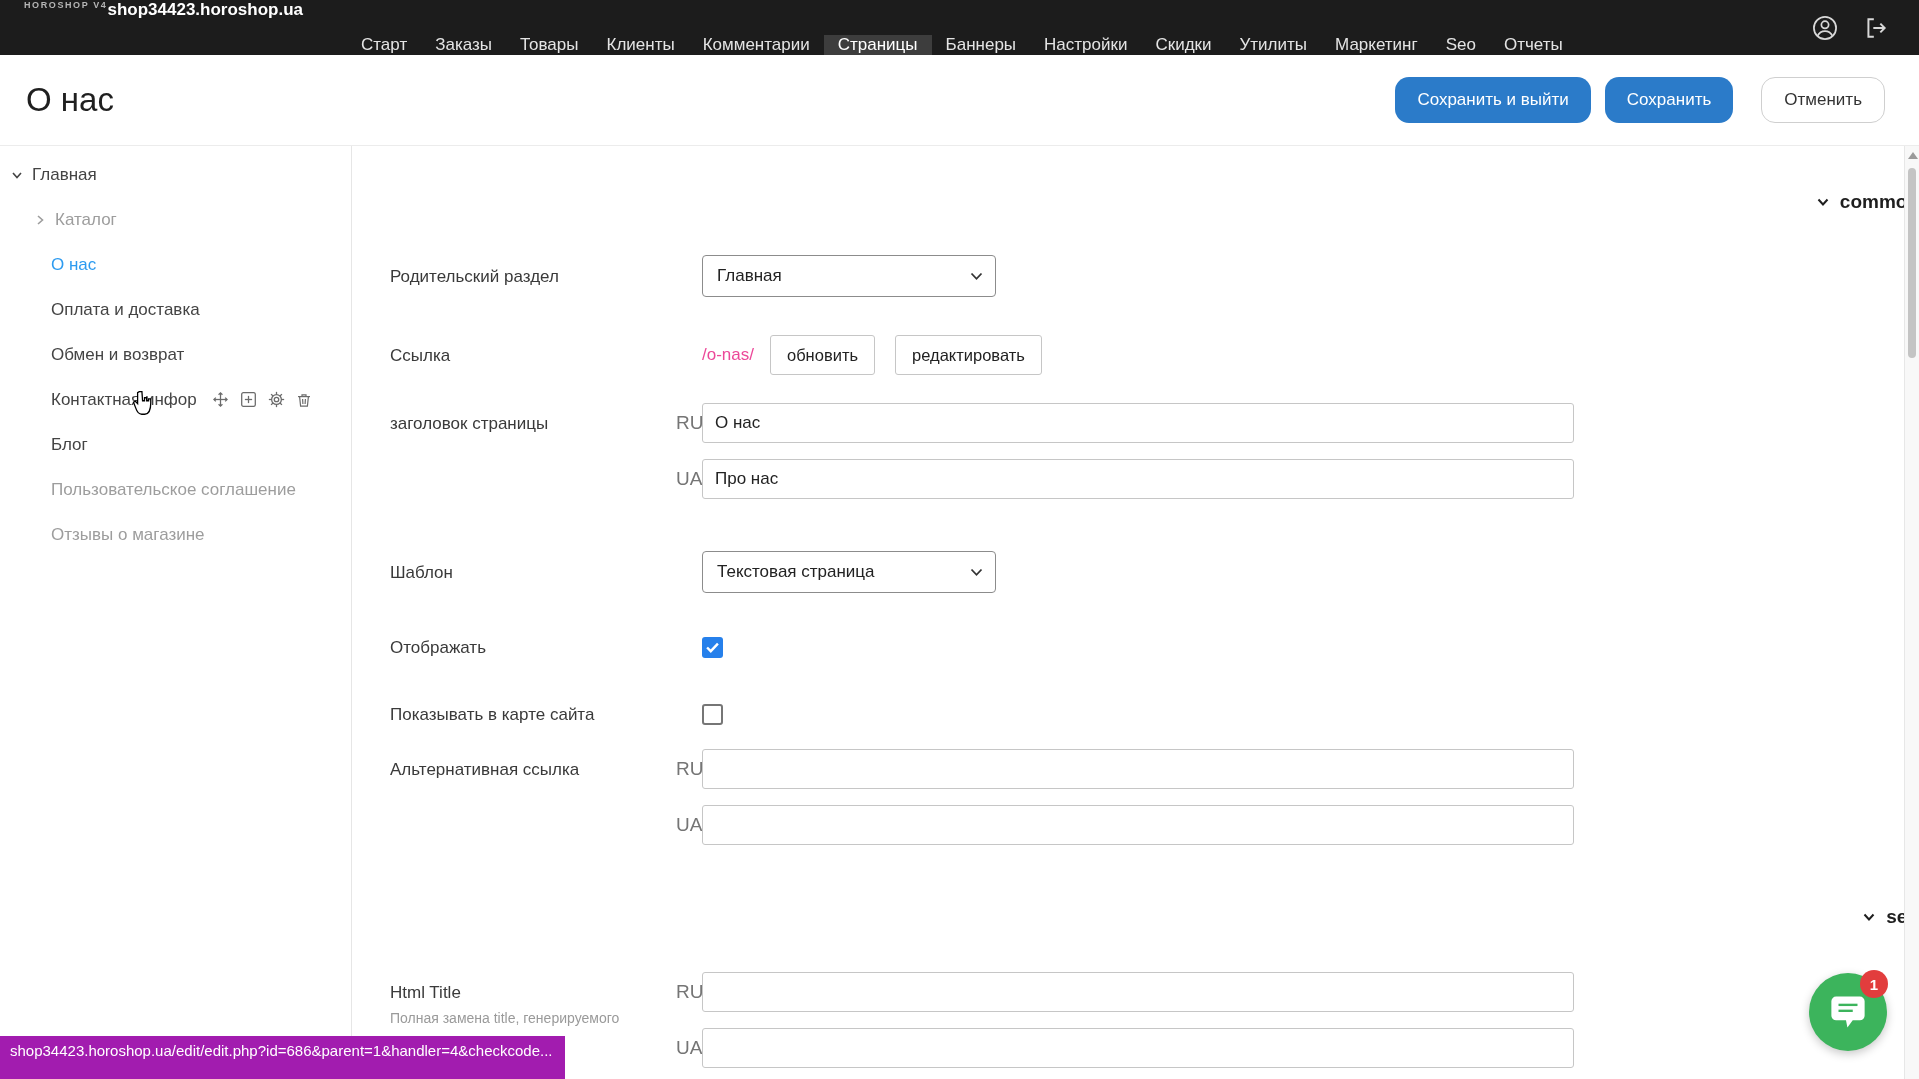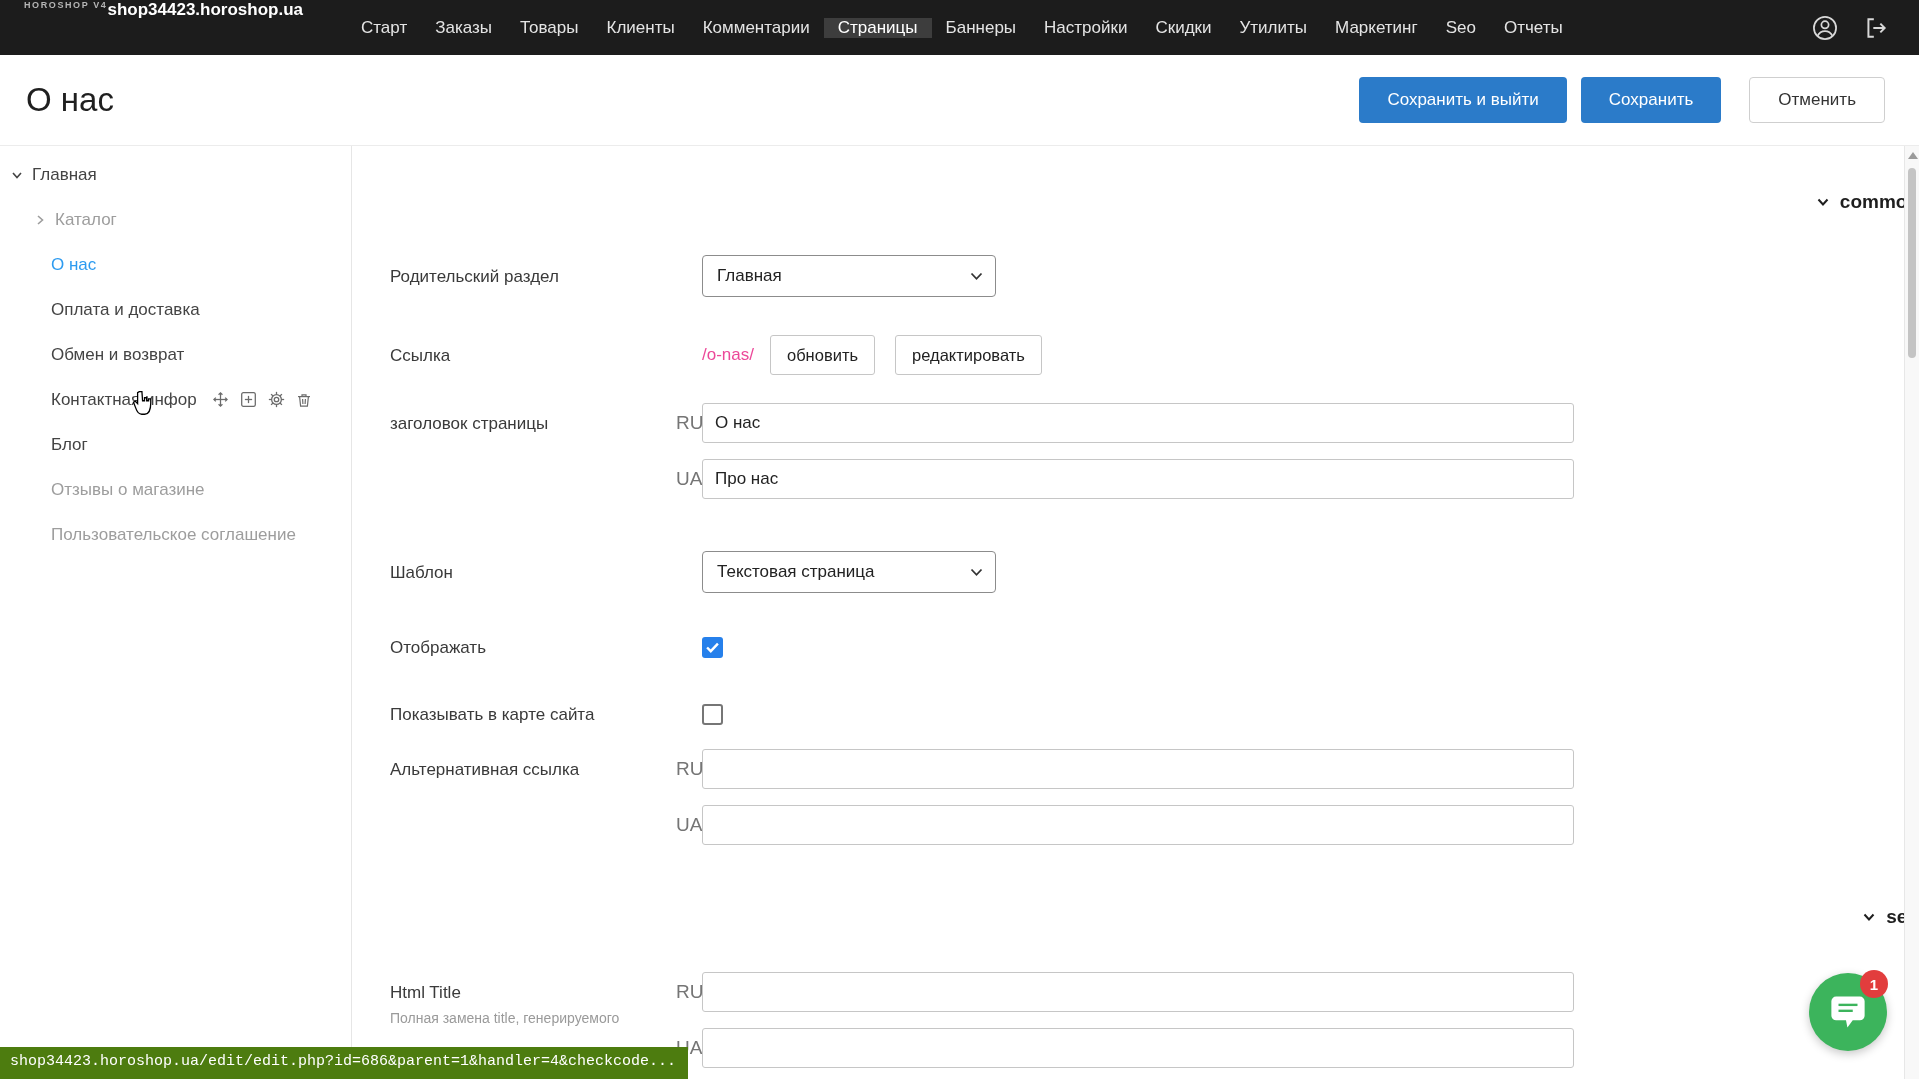--- a/index.html
+++ b/index.html
@@ -4,31 +4,31 @@
 <style>
   html,body{margin:0;padding:0;width:1919px;height:1079px;overflow:hidden;background:#fff;
     font-family:"Liberation Sans","DejaVu Sans",sans-serif;color:#222;}
   *{box-sizing:border-box;}
 
   
   .topbar{position:absolute;top:0;left:0;right:0;height:55px;background:#1c1c1c;display:flex;align-items:stretch;z-index:5;}
   .logo{display:flex;flex-direction:row;justify-content:center;padding-left:24px;min-width:240px;cursor:pointer;}
   .logo-small{font-size:9px;color:#b5b5b5;letter-spacing:1.6px;font-weight:700;line-height:11px;}
   .logo-main{font-size:17px;font-weight:700;color:#fff;line-height:20px;}
-  .topnav{display:flex;align-items:center;margin-left:44px;}
+  .topnav{display:flex;align-items:flex-end;margin-left:44px;}
   .navitem{display:flex;align-items:center;padding:0 14px;font-size:17px;color:#e4e4e4;cursor:pointer;white-space:nowrap;}
   .navitem.active{background:#3d3d3d;color:#fff;}
   .topbar-right{margin-left:auto;display:flex;align-items:center;gap:24px;padding-right:30px;}
   .icon-btn{display:flex;align-items:center;justify-content:center;cursor:pointer;}
 
   
   .pagehead{position:absolute;top:55px;left:0;right:0;height:91px;background:#fff;display:flex;align-items:center;border-bottom:1px solid #ececec;}
   .pagehead h1{font-size:33px;font-weight:400;color:#1f1f1f;margin:0 0 0 26px;}
   .actions{margin-left:auto;display:flex;align-items:center;padding-right:34px;}
-  .btn{height:46px;border-radius:4px;font-size:17px;padding:0 28px;border:none;cursor:pointer;font-family:inherit;}
+  .btn{height:46px;border-radius:14px;font-size:17px;padding:0 22px;border:none;cursor:pointer;font-family:inherit;}
   .btn.primary{background:#2b7bc9;color:#fff;}
   .btn.primary + .btn.primary{margin-left:14px;}
   .btn.ghost{background:#fff;color:#333;border:1px solid #cfcfcf;margin-left:28px;}
 
   
   .bodywrap{position:absolute;top:146px;left:0;right:0;bottom:0;display:flex;}
   .sidebar{width:352px;flex-shrink:0;border-right:1px solid #e6e6e6;padding-top:6px;}
   .content{flex:1;position:relative;overflow:hidden;}
 
   
@@ -55,21 +55,21 @@
   .tinput{width:872px;height:40px;border:1px solid #c6c6c6;border-radius:3px;padding:0 12px;font-size:17px;color:#222;font-family:inherit;background:#fff;}
   .select{width:294px;height:42px;border:1px solid #8c8c8c;border-radius:4px;background:#fff;display:flex;align-items:center;justify-content:space-between;padding:0 12px 0 14px;font-size:17px;color:#222;cursor:pointer;}
   .linkval{font-size:17px;color:#ec4899;margin-right:16px;}
   .mini-btn{height:40px;padding:0 16px;background:#fff;border:1px solid #c6c6c6;border-radius:3px;font-size:16.5px;color:#222;cursor:pointer;font-family:inherit;}
   .mini-btn + .mini-btn{margin-left:20px;}
   .checkbox{width:21px;height:21px;border-radius:3px;flex-shrink:0;cursor:pointer;}
   .checkbox.checked{background:#2680eb;display:flex;align-items:center;justify-content:center;}
   .checkbox.unchecked{background:#fff;border:2px solid #767676;}
 
   
-  .status-tooltip{position:absolute;left:0;bottom:0;background:#4d7c0f;color:#fff;font-size:15px;padding:6px 12px 9px 10px;white-space:nowrap;z-index:8;font-family:Liberation Mono, monospace;}
+  .status-tooltip{position:absolute;left:0;bottom:0;background:#a21caf;color:#fff;font-size:15px;padding:6px 12px 20px 10px;white-space:nowrap;z-index:8;}
   .chat-bubble{position:absolute;right:32px;bottom:28px;width:78px;height:78px;border-radius:50%;background:#3cb45c;display:flex;align-items:center;justify-content:center;cursor:pointer;z-index:9;box-shadow:0 3px 10px rgba(0,0,0,.22);}
   .chat-badge{position:absolute;top:-3px;right:-1px;width:28px;height:28px;border-radius:50%;background:#e23d3d;color:#fff;font-size:15px;font-weight:700;display:flex;align-items:center;justify-content:center;}
   .scrollbar{position:absolute;right:0;top:146px;bottom:0;width:15px;background:#f8f8f8;border-left:1px solid #e7e7e7;z-index:7;cursor:pointer;}
   .sb-arrow{position:absolute;top:6px;left:3px;width:0;height:0;border-left:5px solid transparent;border-right:5px solid transparent;border-bottom:7px solid #9a9a9a;}
   .sb-thumb{position:absolute;top:22px;left:3px;width:8px;height:190px;background:#c4c4c4;border-radius:4px;cursor:grab;}
   .cursor-hand{position:absolute;left:131px;top:390px;z-index:10;pointer-events:none;}
 </style>
 </head>
 <body>
 
@@ -186,24 +186,24 @@
             <line x1="6.6" y1="7" x2="6.9" y2="12"></line>
               <line x1="9.4" y1="7" x2="9.1" y2="12"></line>
           </svg>
         </span>
       </span>
     </div>
     <div class="tree-item lvl1">
       <span>Блог</span>
     </div>
     <div class="tree-item lvl1 muted">
+      <span>Пользовательское соглашение</span>
+    </div>
+    <div class="tree-item lvl1 muted">
       <span>Отзывы о магазине</span>
-    </div>
-    <div class="tree-item lvl1 muted">
-      <span>Пользовательское соглашение</span>
     </div>
   </aside>
 
   <main class="content">
 
     <div class="section-head" style="margin-top:44px">
       <svg width="14" height="14" viewBox="0 0 14 14">
           <polyline points="2.5,4.5 7,9.5 11.5,4.5" fill="none" stroke="#1f1f1f" stroke-width="2"></polyline>
         </svg>
       <span>common</span>

